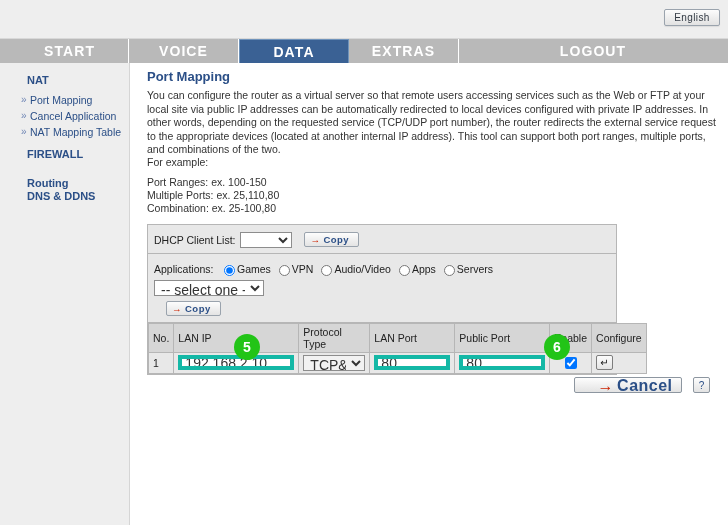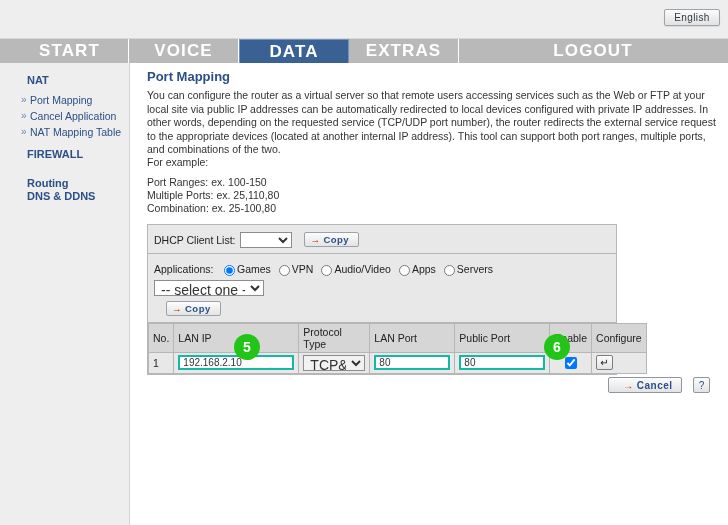--- a/index.html
+++ b/index.html
@@ -41,21 +41,21 @@
     position: absolute; left: 0; top: 39px;
     width: 728px; height: 24px;
     background: #b9b9b9;
     display: flex;
     align-items: stretch;
   }
   .nav-gap { width: 11px; background: #b9b9b9; }
   .nav-item {
     flex: 0 0 auto;
     display: flex; align-items: center; justify-content: center;
-    font-size: 17px; font-weight: bold; color: #ffffff;
+    font-size: 14px; font-weight: bold; color: #ffffff;
     letter-spacing: 1.1px;
     background: #b9b9b9;
     border-right: 1px solid #ffffff;
     box-sizing: border-box;
     text-align: right;
   }
   .nav-item.w-start  { width: 118px; }
   .nav-item.w-voice  { width: 110px; }
   .nav-item.w-data   { width: 110px; }
   .nav-item.w-extras { width: 110px; }
@@ -222,24 +222,24 @@
   .c-no    { width: 22px; text-align: left; }
   .c-lanip { width: 148px; }
   .c-proto { width: 70px; }
   .c-lanport { width: 78px; }
   .c-pubport { width: 88px; }
   .c-enable  { width: 42px; text-align: center; }
   .c-config  { width: 52px; text-align: left; }
 
   input.txt {
     font-family: "Liberation Sans", sans-serif;
-    font-size: 10px;
+    font-size: 14px;
     color: #333333;
     height: 15px;
-    border: 2px solid #14b8a6;
+    border: 4px solid #14b8a6;
     background: #ffffff;
     box-sizing: border-box;
     padding: 0 3px;
   }
   input.ip-input   { width: 116px; }
   input.port-input { width: 76px; }
   input.pub-input  { width: 86px; }
 
   input[type=checkbox] {
     width: 12px; height: 12px;
@@ -274,25 +274,25 @@
   }
 
   
   .bottom-actions {
     position: absolute; right: 18px; top: 312px;
   }
   .cancel-btn {
     display: inline-block;
     vertical-align: middle;
     min-width: 62px; height: 16px;
-    padding: 0 8px 0 14px;
+    padding: 0 8px 0 23px;
     background: linear-gradient(to bottom, #fdfdfd 0%, #f0f0f0 50%, #e3e3e3 100%);
     border: 1px solid #8d96a0;
     border-radius: 2px;
-    font-size: 10px; font-weight: bold; color: #2b4f87;
+    font-size: 16px; font-weight: bold; color: #2b4f87;
     line-height: 15px;
     letter-spacing: .5px;
     box-sizing: border-box;
     white-space: nowrap;
   }
   .cancel-btn .arr { color: #cc2200; margin-right: 3px; }
   .help-btn {
     display: inline-block;
     vertical-align: middle;
     margin-left: 7px;

